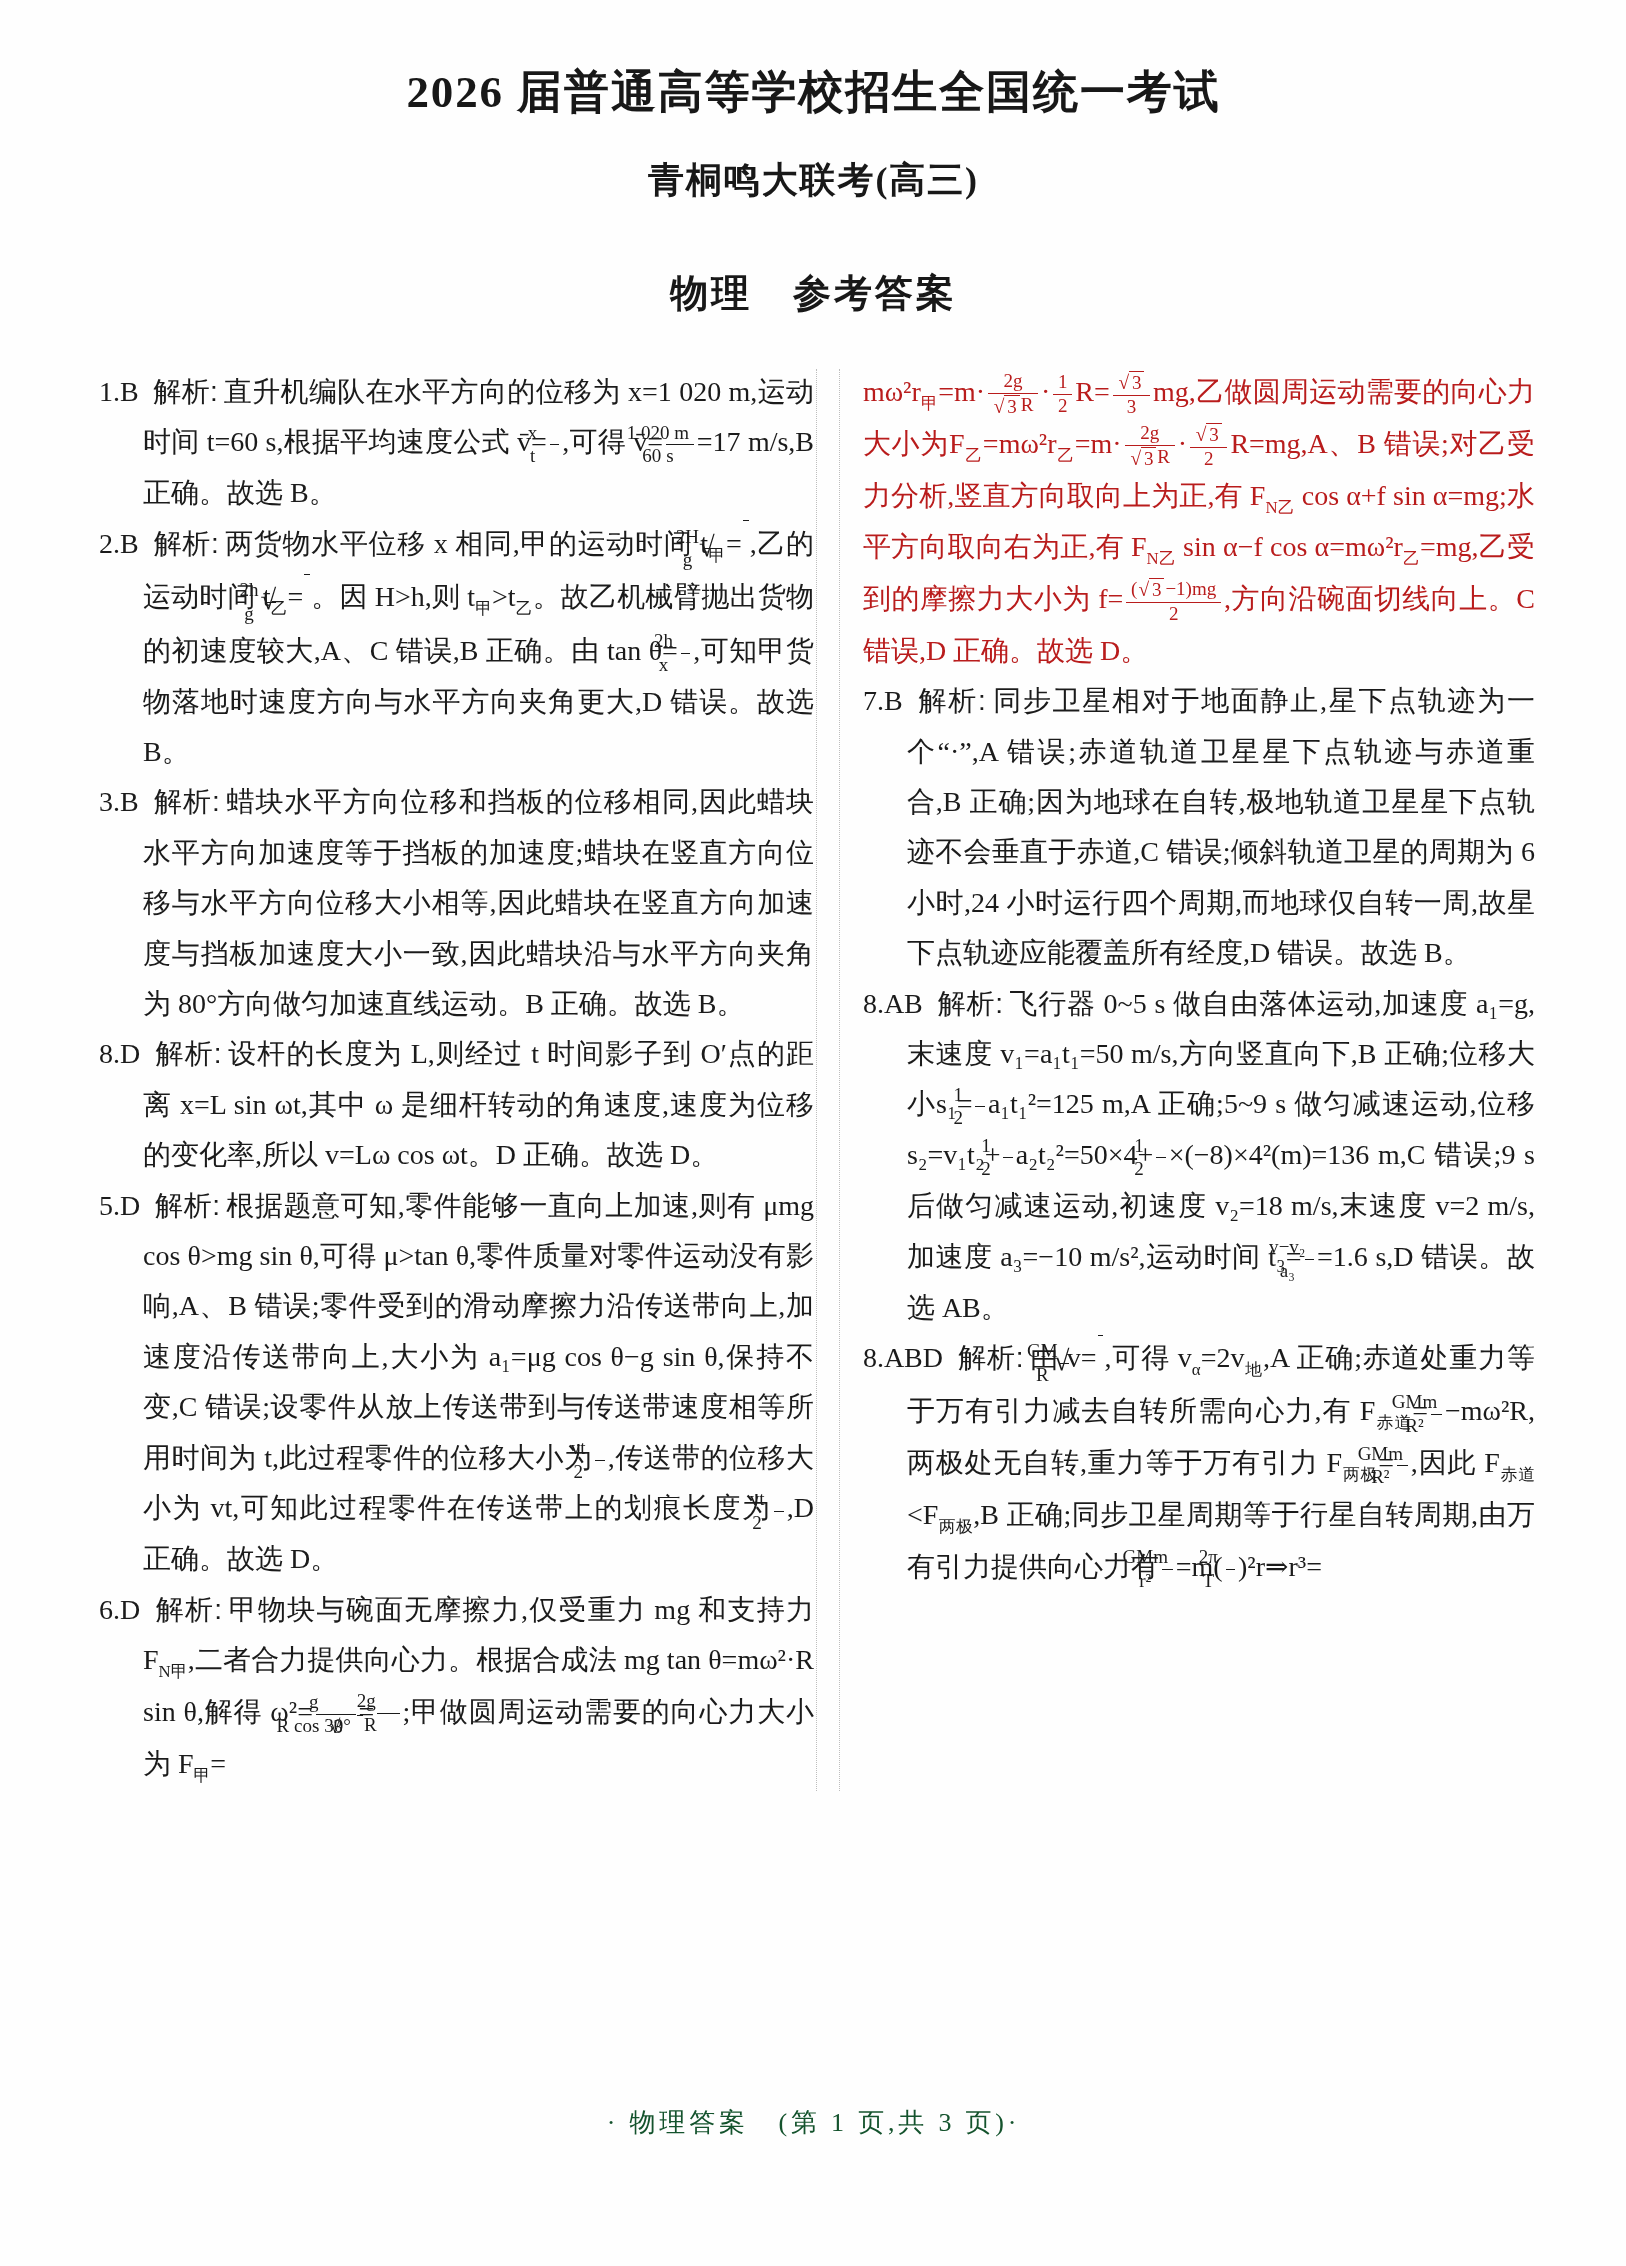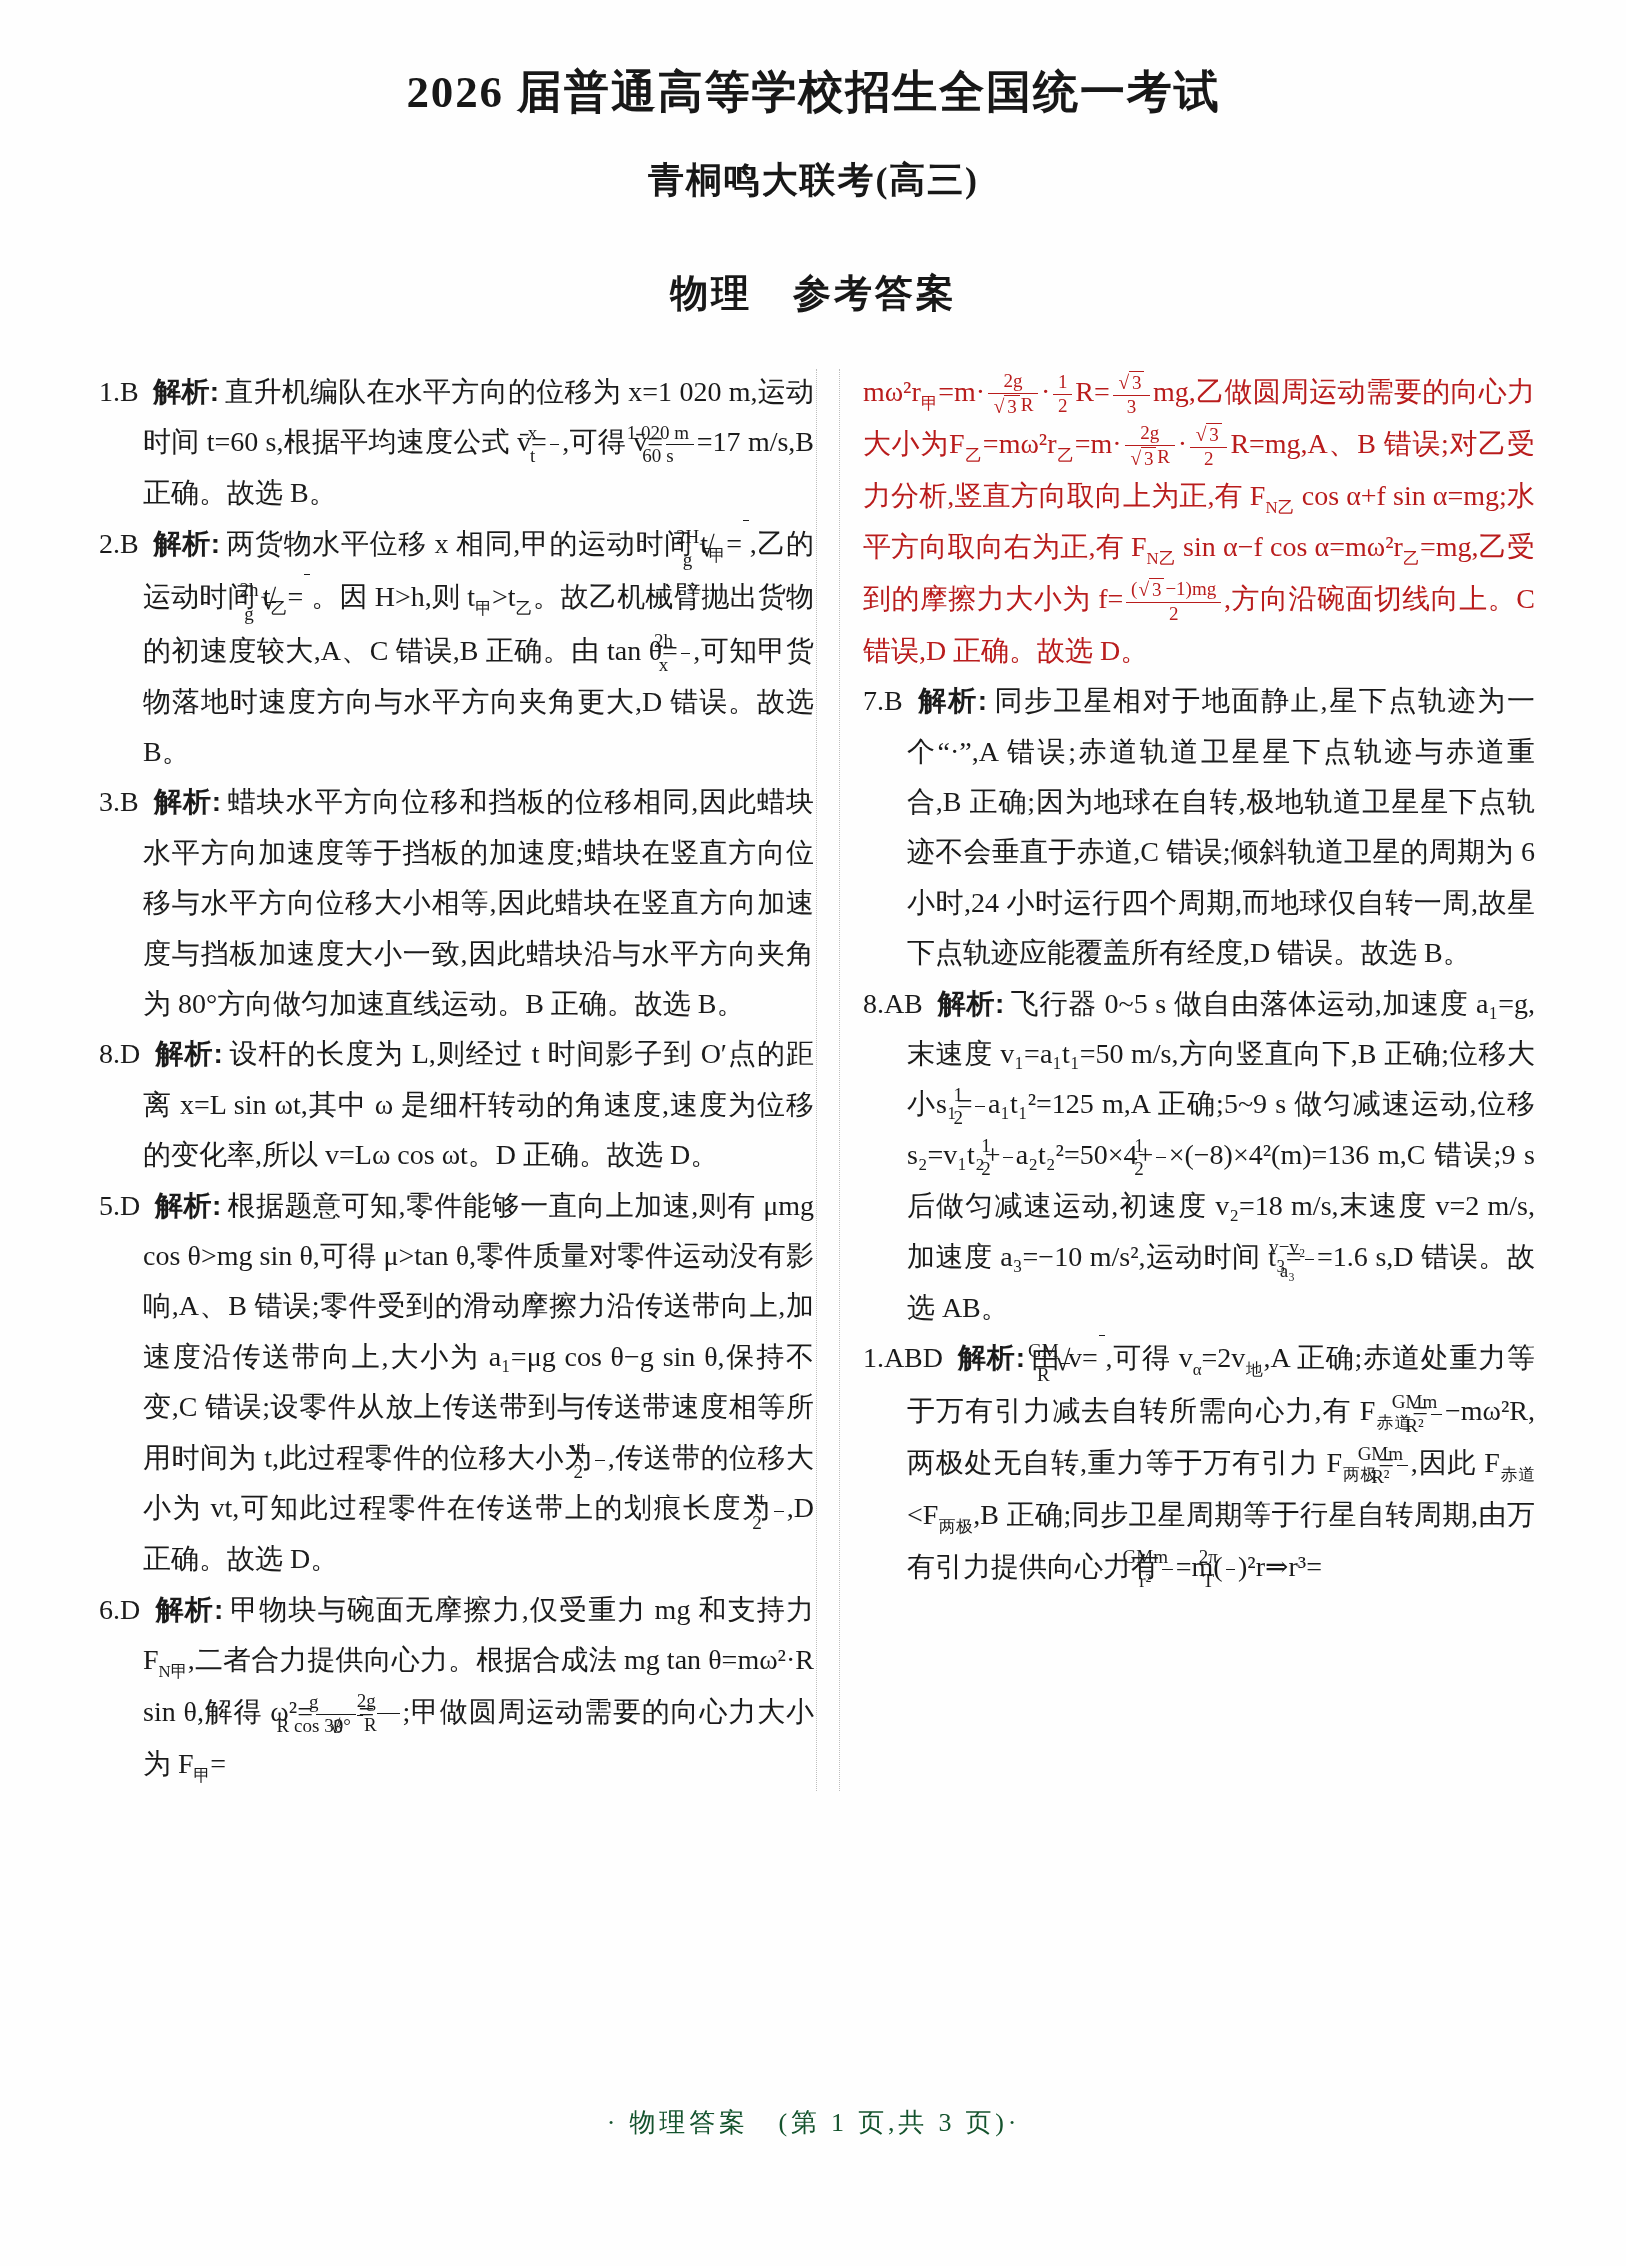--- a/index.html
+++ b/index.html
@@ -25,21 +25,21 @@
   }
   .col-right{flex:1;padding-left:23px;}
   .ans{
     font-size:28px;line-height:1.8;text-align:justify;
     padding-left:44px;text-indent:-44px;color:#1b1b1b;
   }
   .cont{font-size:28px;line-height:1.8;text-align:justify;color:#b91c1c;}
   .qnum{margin-right:14.3px;}
   .jiexi{
     font-family:"Liberation Sans","DejaVu Sans",sans-serif;
-    font-weight:700;margin-right:5.7px;
+    font-weight:400;margin-right:5.7px;
   }
   
   .frac{
     display:inline-block;vertical-align:middle;text-align:center;
     font-size:0.68em;line-height:1.2;margin:0 2.9px;
   }
   .fnum{display:block;border-bottom:1.9px solid currentColor;padding:0 4.8px;}
   .fden{display:block;padding:0 4.8px;}
   .sqrt{display:inline-flex;align-items:center;vertical-align:middle;margin:0 1px;}
   .rad{font-size:1.02em;}
@@ -114,21 +114,21 @@
                   <span class="vinc">3</span>
                 </span>−1)mg</span><span class="fden">2</span></span>,方向沿碗面切线向上。C 错误,D 正确。故选 D。</span>
       </div>
       <div class="ans">
         <span class="qnum">7.B</span><span class="jiexi">解析:</span><span>同步卫星相对于地面静止,星下点轨迹为一个“·”,A 错误;赤道轨道卫星星下点轨迹与赤道重合,B 正确;因为地球在自转,极地轨道卫星星下点轨迹不会垂直于赤道,C 错误;倾斜轨道卫星的周期为 6 小时,24 小时运行四个周期,而地球仅自转一周,故星下点轨迹应能覆盖所有经度,D 错误。故选 B。</span>
       </div>
       <div class="ans">
         <span class="qnum">8.AB</span><span class="jiexi">解析:</span><span>飞行器 0~5 s 做自由落体运动,加速度 a₁=g,末速度 v₁=a₁t₁=50 m/s,方向竖直向下,B 正确;位移大小s₁=<span class="frac"><span class="fnum">1</span><span class="fden">2</span></span>a₁t₁²=125 m,A 正确;5~9 s 做匀减速运动,位移 s₂=v₁t₂+<span class="frac"><span class="fnum">1</span><span class="fden">2</span></span>a₂t₂²=50×4+<span class="frac"><span class="fnum">1</span><span class="fden">2</span></span>×(−8)×4²(m)=136 m,C 错误;9 s 后做匀减速运动,初速度 v₂=18 m/s,末速度 v=2 m/s,加速度 a₃=−10 m/s²,运动时间 t₃=<span class="frac"><span class="fnum">v−v₂</span><span class="fden">a₃</span></span>=1.6 s,D 错误。故选 AB。</span>
       </div>
       <div class="ans">
-        <span class="qnum">1.ABD</span><span class="jiexi">解析:</span><span>由 v=<span class="sqrt">
+        <span class="qnum">8.ABD</span><span class="jiexi">解析:</span><span>由 v=<span class="sqrt">
               <span class="rad">√</span>
               <span class="vinc"><span class="frac"><span class="fnum">GM</span><span class="fden">R</span></span></span>
             </span>,可得 v<span class="msub">α</span>=2v<span class="msub">地</span>,A 正确;赤道处重力等于万有引力减去自转所需向心力,有 F<span class="msub">赤道</span>=<span class="frac"><span class="fnum">GMm</span><span class="fden">R²</span></span>−mω²R,两极处无自转,重力等于万有引力 F<span class="msub">两极</span>=<span class="frac"><span class="fnum">GMm</span><span class="fden">R²</span></span>,因此 F<span class="msub">赤道</span>&lt;F<span class="msub">两极</span>,B 正确;同步卫星周期等于行星自转周期,由万有引力提供向心力有<span class="frac"><span class="fnum">GMm</span><span class="fden">r²</span></span>=m(<span class="frac"><span class="fnum">2π</span><span class="fden">T</span></span>)²r⇒r³=</span>
       </div>
     </div>
 
   </div>
 
   <div class="footer">· 物理答案　(第 1 页,共 3 页)·</div>
 

